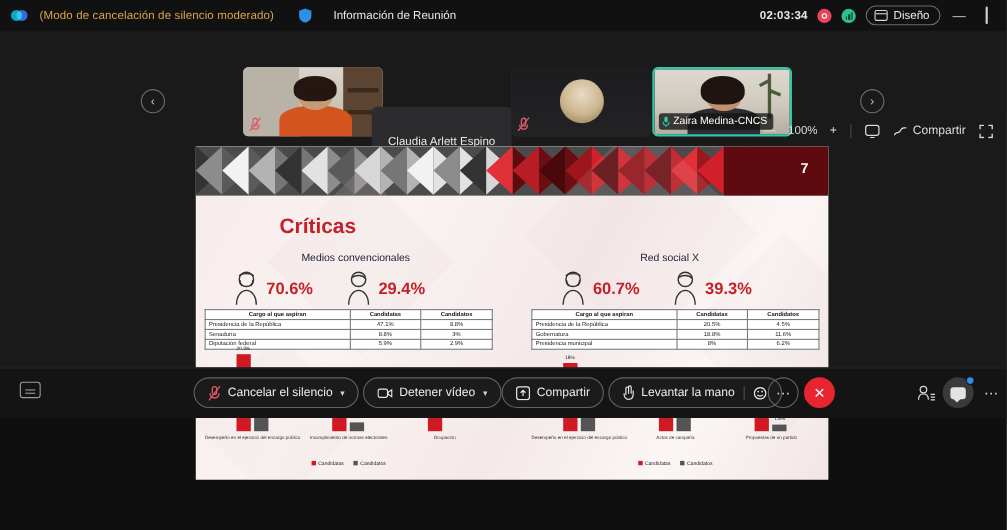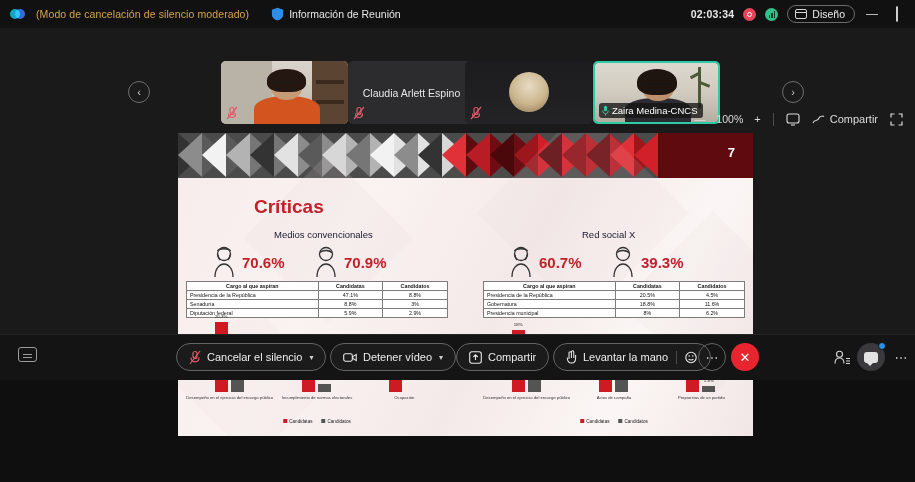--- a/index.html
+++ b/index.html
@@ -16,21 +16,21 @@
     position: absolute; left: 0; top: 0; width: 915px; height: 28px;
     background: #111112; display: flex; align-items: center; padding: 0 10px;
   }
   .webex-logo { width: 16px; height: 16px; position: relative; margin-right: 10px; }
   .webex-logo .c1, .webex-logo .c2 {
     position: absolute; top: 3px; width: 10px; height: 10px; border-radius: 50%;
   }
   .webex-logo .c1 { left: 0; background: #0ea5c6; }
   .webex-logo .c2 { left: 5px; background: #2563d8; mix-blend-mode: screen; }
   .mute-mode-text { color: #d8a54a; font-size: 10.5px; letter-spacing: .1px; }
-  .meet-info { display: flex; align-items: center; gap: 5px; margin-left: 22px; }
+  .meet-info { display: flex; align-items: center; gap: 19px; margin-left: 22px; }
   .shield { width: 13px; height: 14px; }
   .meet-info-label { color: #e6e6e6; font-size: 10.5px; }
   .topbar-right { margin-left: auto; display: flex; align-items: center; gap: 9px; }
   .timer { color: #e8e8e8; font-size: 10.5px; font-weight: bold; letter-spacing: .2px; }
   .rec-dot {
     width: 13px; height: 13px; border-radius: 50%; background: #e8455a;
     display: flex; align-items: center; justify-content: center;
   }
   .rec-dot i { width: 5px; height: 5px; border: 1.3px solid #fff; border-radius: 50%; display:block; }
   .net-dot {
@@ -54,21 +54,21 @@
   .nav-arrow {
     position: absolute; top: 53px; width: 22px; height: 22px; border-radius: 50%;
     border: 1px solid #6d6d6d; color: #c9c9c9; font-size: 11px;
     display: flex; align-items: center; justify-content: center;
   }
   .nav-left { left: 128px; } .nav-right { left: 782px; }
   .thumb {
     position: absolute; top: 33px; width: 127px; height: 63px; border-radius: 5px;
     background: #2c2c2e; overflow: hidden;
   }
-  .t1 { left: 221px; } .t2 { left: 348px; } .t3 { left: 465px; } .t4 { left: 593px; }
+  .t1 { left: 221px; } .t2 { left: 338px; margin-top: 36px; } .t3 { left: 465px; } .t4 { left: 593px; }
   .t4 { border: 2px solid #2ec9a5; }
   .thumb .name-center {
     position: absolute; inset: 0; display: flex; align-items: center; justify-content: center;
     color: #e7e7e7; font-size: 10.5px;
   }
   .mic-off {
     position: absolute; left: 5px; bottom: 4px; width: 12px; height: 14px;
   }
   .speaking-tag {
     position: absolute; left: 4px; bottom: 4px; height: 15px; border-radius: 3px;
@@ -389,21 +389,21 @@
             <path d="M5.5 5 C7 2 17 2 18.5 5" fill="none" stroke="#333" stroke-width="1.3"></path>
             <path d="M6 8.5 C6 12 8 14 8 14 M18 8.5 C18 12 16 14 16 14" fill="none" stroke="#333" stroke-width="1.3"></path>
             <path d="M3 31 C3 22 8 18 12 18 C16 18 21 22 21 31" fill="none" stroke="#333" stroke-width="1.3"></path>
           </svg>
           <div class="pct pct-f">70.6%</div>
           <svg class="person p-m" viewBox="0 0 24 32">
             <circle cx="12" cy="8" r="6.5" fill="none" stroke="#333" stroke-width="1.3"></circle>
             <path d="M6 6.5 C9 3.5 16 4 18 7" fill="none" stroke="#333" stroke-width="1.3"></path>
             <path d="M3 31 C3 22 8 18 12 18 C16 18 21 22 21 31" fill="none" stroke="#333" stroke-width="1.3"></path>
           </svg>
-          <div class="pct pct-m">70.9%</div>
+          <div class="pct pct-m">29.4%</div>
         </div>
         <table class="stats">
           <thead>
               <tr>
             <th>Cargo al que aspiran</th>
             <th>Candidatas</th>
             <th>Candidatos</th>
           </tr>
             </thead>
           <tbody>

